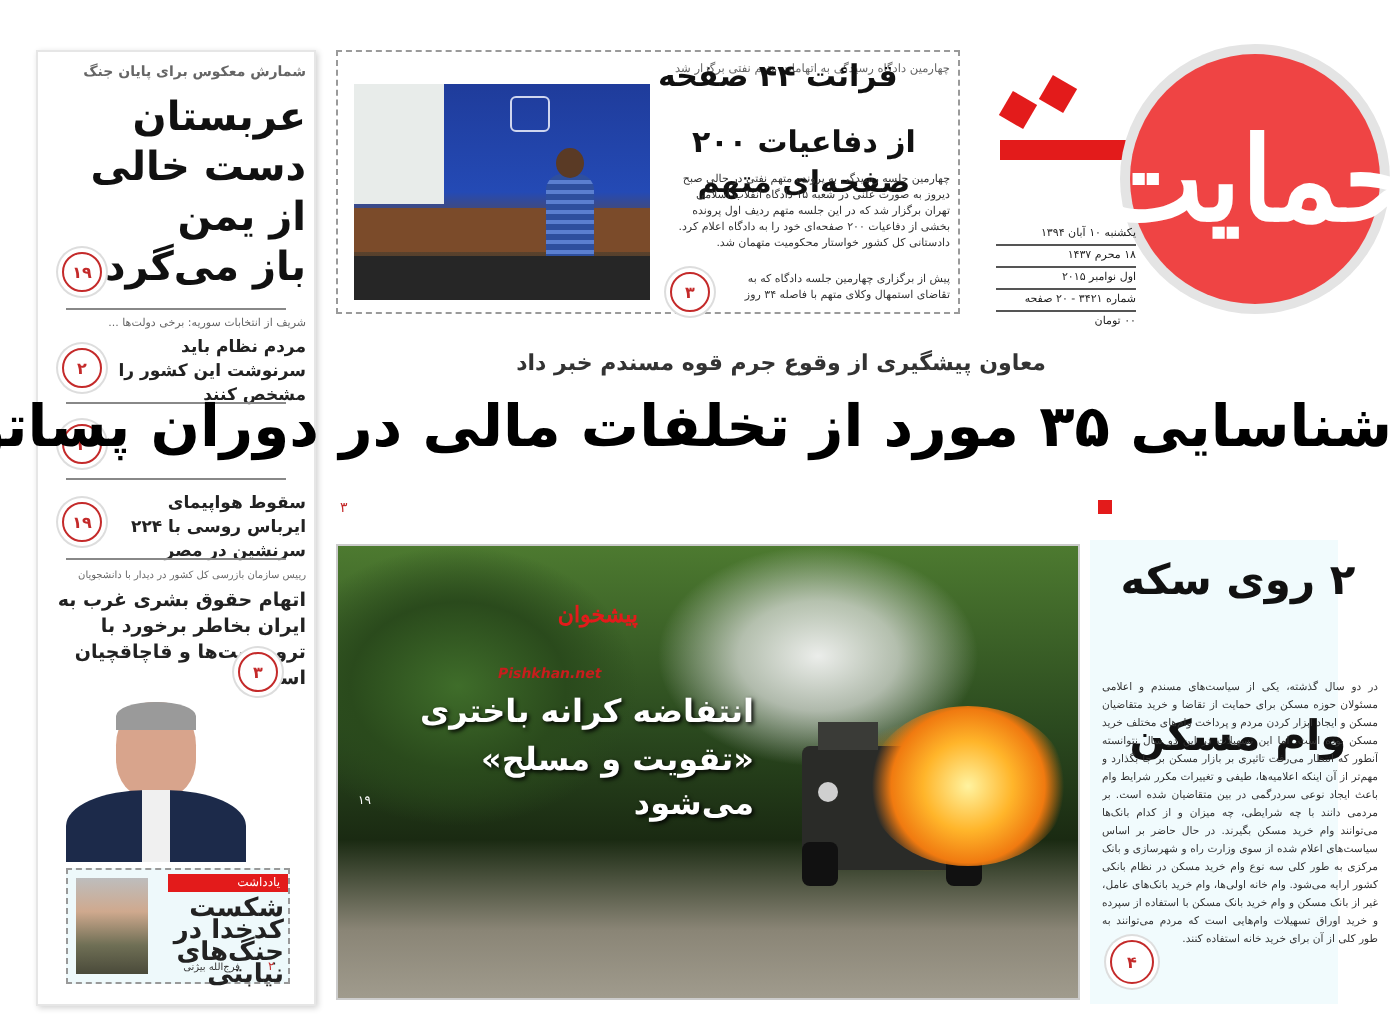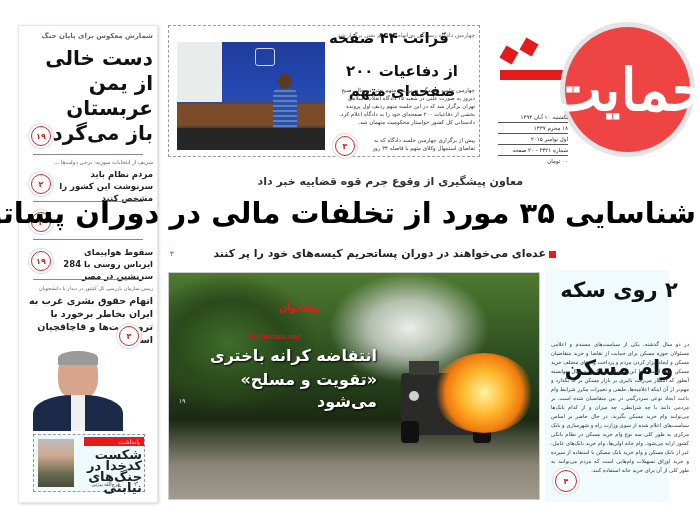--- a/index.html
+++ b/index.html
@@ -53,42 +53,42 @@
   .right-col { left: 545px; top: 270px; width: 124px; height: 232px; background: #f1fbfd; }
   .right-title { font-size: 21px; font-weight: bold; line-height: 28px; color: #111; text-align: center; }
   .right-text { font-size: 5.3px; line-height: 9px; color: #333; }
 </style>
 </head>
 <body>
 
 <div class="abs left-col">
   <div class="abs rtl kicker" style="left:6px;top:6px;width:128px;font-weight:bold;">شمارش معکوس برای پایان جنگ</div>
   <div class="abs rtl left-lead-title" style="left:4px;top:20px;width:130px;">
+    <div>عربستان</div>
     <div>دست خالی از یمن</div>
-    <div>عربستان</div>
     <div>باز می‌گردد</div>
   </div>
   <div class="abs badge" style="left:12px;top:100px;">
       <span>۱۹</span>
     </div>
   <div class="abs hr" style="left:14px;top:128px;width:110px;"></div>
 
   <div class="abs rtl kicker" style="left:6px;top:133px;width:128px;font-size:5.5px;">شریف از انتخابات سوریه: برخی دولت‌ها ...</div>
   <div class="abs rtl brief" style="left:36px;top:142px;width:98px;">مردم نظام باید سرنوشت این کشور را مشخص کنند</div>
   <div class="abs badge" style="left:12px;top:148px;">
       <span>۲</span>
     </div>
   <div class="abs hr" style="left:14px;top:175px;width:110px;"></div>
 
   <div class="abs badge" style="left:12px;top:186px;">
       <span>۳</span>
     </div>
   <div class="abs hr" style="left:14px;top:213px;width:110px;"></div>
 
-  <div class="abs rtl brief" style="left:36px;top:220px;width:98px;">سقوط هواپیمای ایرباس روسی با 284 سرنشین در مصر</div>
+  <div class="abs rtl brief" style="left:36px;top:220px;width:98px;">سقوط هواپیمای ایرباس روسی با ۲۲۴ سرنشین در مصر</div>
   <div class="abs badge" style="left:12px;top:225px;">
       <span>۱۹</span>
     </div>
   <div class="abs hr" style="left:14px;top:253px;width:110px;"></div>
 
   <div class="abs rtl kicker" style="left:6px;top:259px;width:128px;font-size:5px;">رییس سازمان بازرسی کل کشور در دیدار با دانشجویان</div>
   <div class="abs rtl brief" style="left:4px;top:268px;width:130px;font-size:9.5px;line-height:13px;">اتهام حقوق بشری غرب به ایران بخاطر برخورد با تروریست‌ها و قاچاقچیان است</div>
   <div class="abs badge" style="left:100px;top:300px;">
       <span>۳</span>
     </div>
@@ -135,24 +135,24 @@
   <span class="logo-text">حمایت</span>
 </div>
 <div class="abs rtl" style="left:496px;top:112px;width:72px;">
   <div class="date-line">یکشنبه ۱۰ آبان ۱۳۹۴</div>
   <div class="date-line">۱۸ محرم ۱۴۳۷</div>
   <div class="date-line">اول نوامبر ۲۰۱۵</div>
   <div class="date-line">شماره ۳۴۲۱ - ۲۰ صفحه</div>
   <div class="date-line" style="border-bottom:none;">۰۰ تومان</div>
 </div>
 
-<div class="abs rtl sup-kicker" style="left:168px;top:175px;width:355px;">معاون پیشگیری از وقوع جرم قوه قضاییه خبر داد</div>
+<div class="abs rtl sup-kicker" style="left:168px;top:175px;width:355px;">معاون پیشگیری از وقوع جرم قوه مسندم خبر داد</div>
 <div class="abs rtl main-headline" style="left:166px;top:196px;width:530px;">شناسایی ۳۵ مورد از تخلفات مالی در دوران پساتوافق</div>
 <div class="abs rtl sub-headline" style="left:180px;top:247px;width:376px;">
-  <span class="red-square"></span><span>عده‌ای می‌خواهند در دوران پساتحریم کیسه‌های خود را پر کنند</span>
+  <span class="red-square"></span>
 </div>
 <div class="abs" style="left:170px;top:250px;font-size:7px;color:#c42a2a;">۳</div>
 
 <div class="abs main-photo">
   <div class="abs jeep">
     <div class="abs" style="left:8px;top:-12px;width:30px;height:14px;background:#3a3b37;"></div>
     <div class="abs" style="left:8px;top:18px;width:10px;height:10px;border-radius:50%;background:#cfcfcf;"></div>
     <div class="abs" style="left:68px;top:18px;width:10px;height:10px;border-radius:50%;background:#cfcfcf;"></div>
     <div class="abs jeep-wheel" style="left:0;top:48px;"></div>
     <div class="abs jeep-wheel" style="left:72px;top:48px;"></div>

